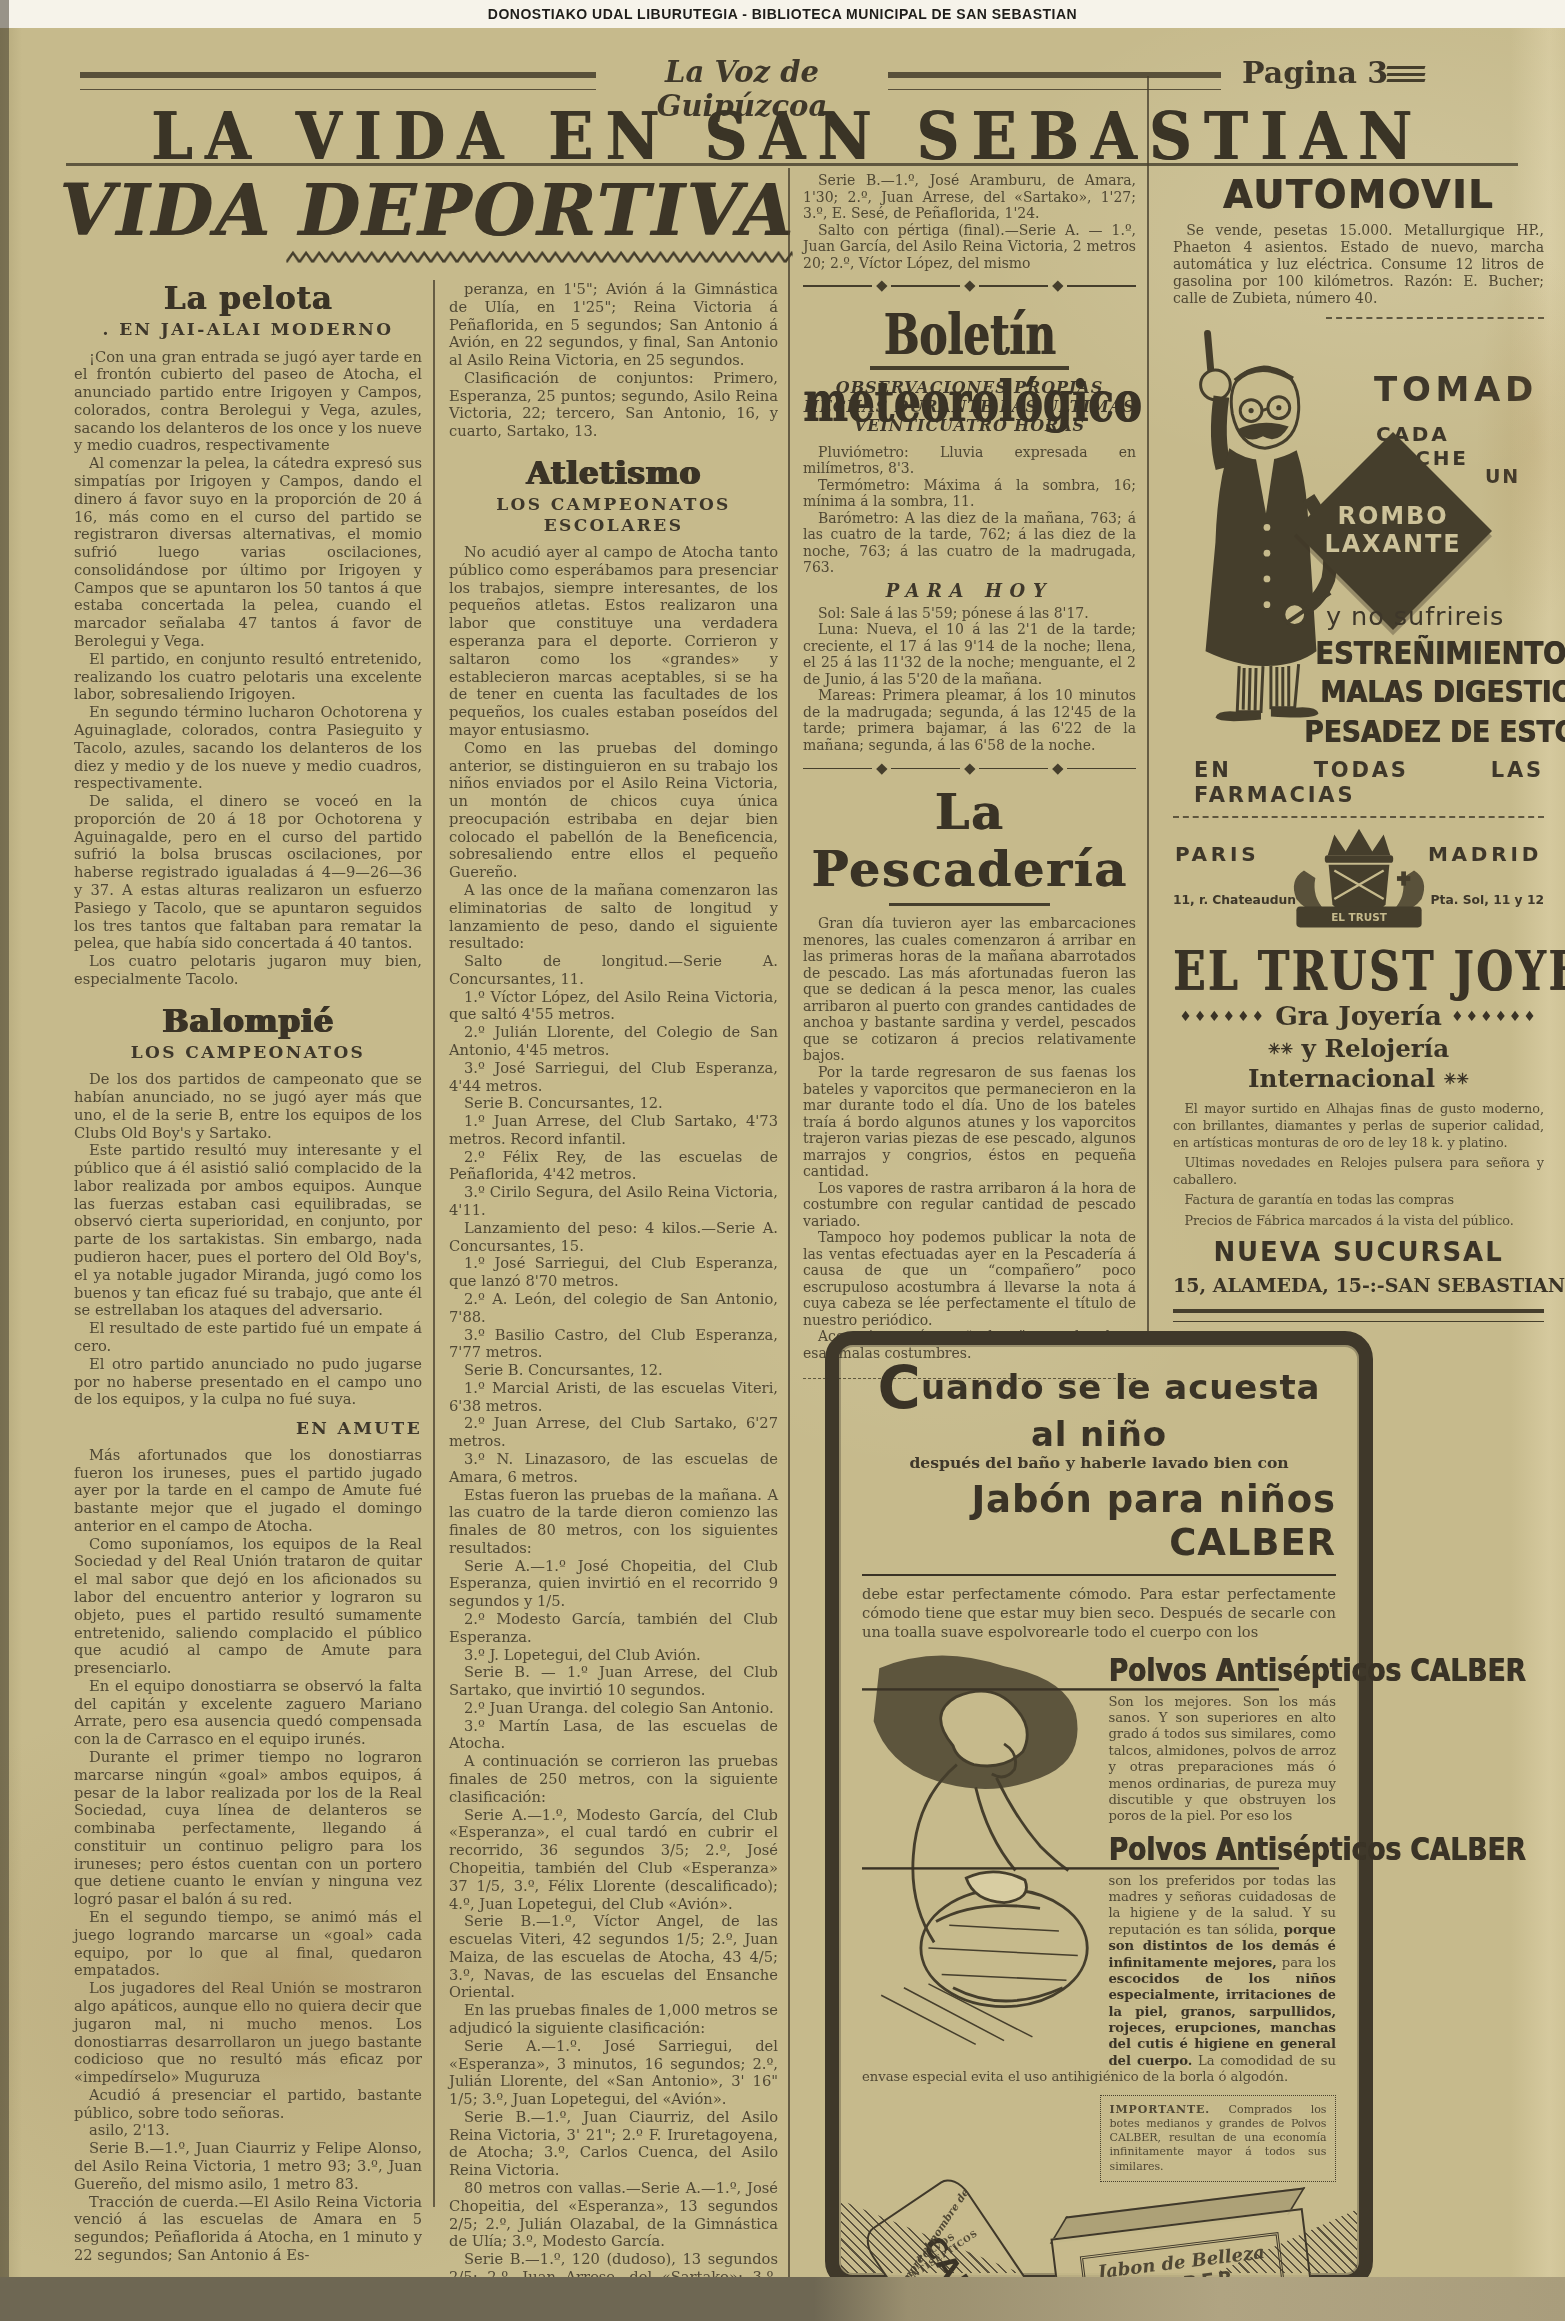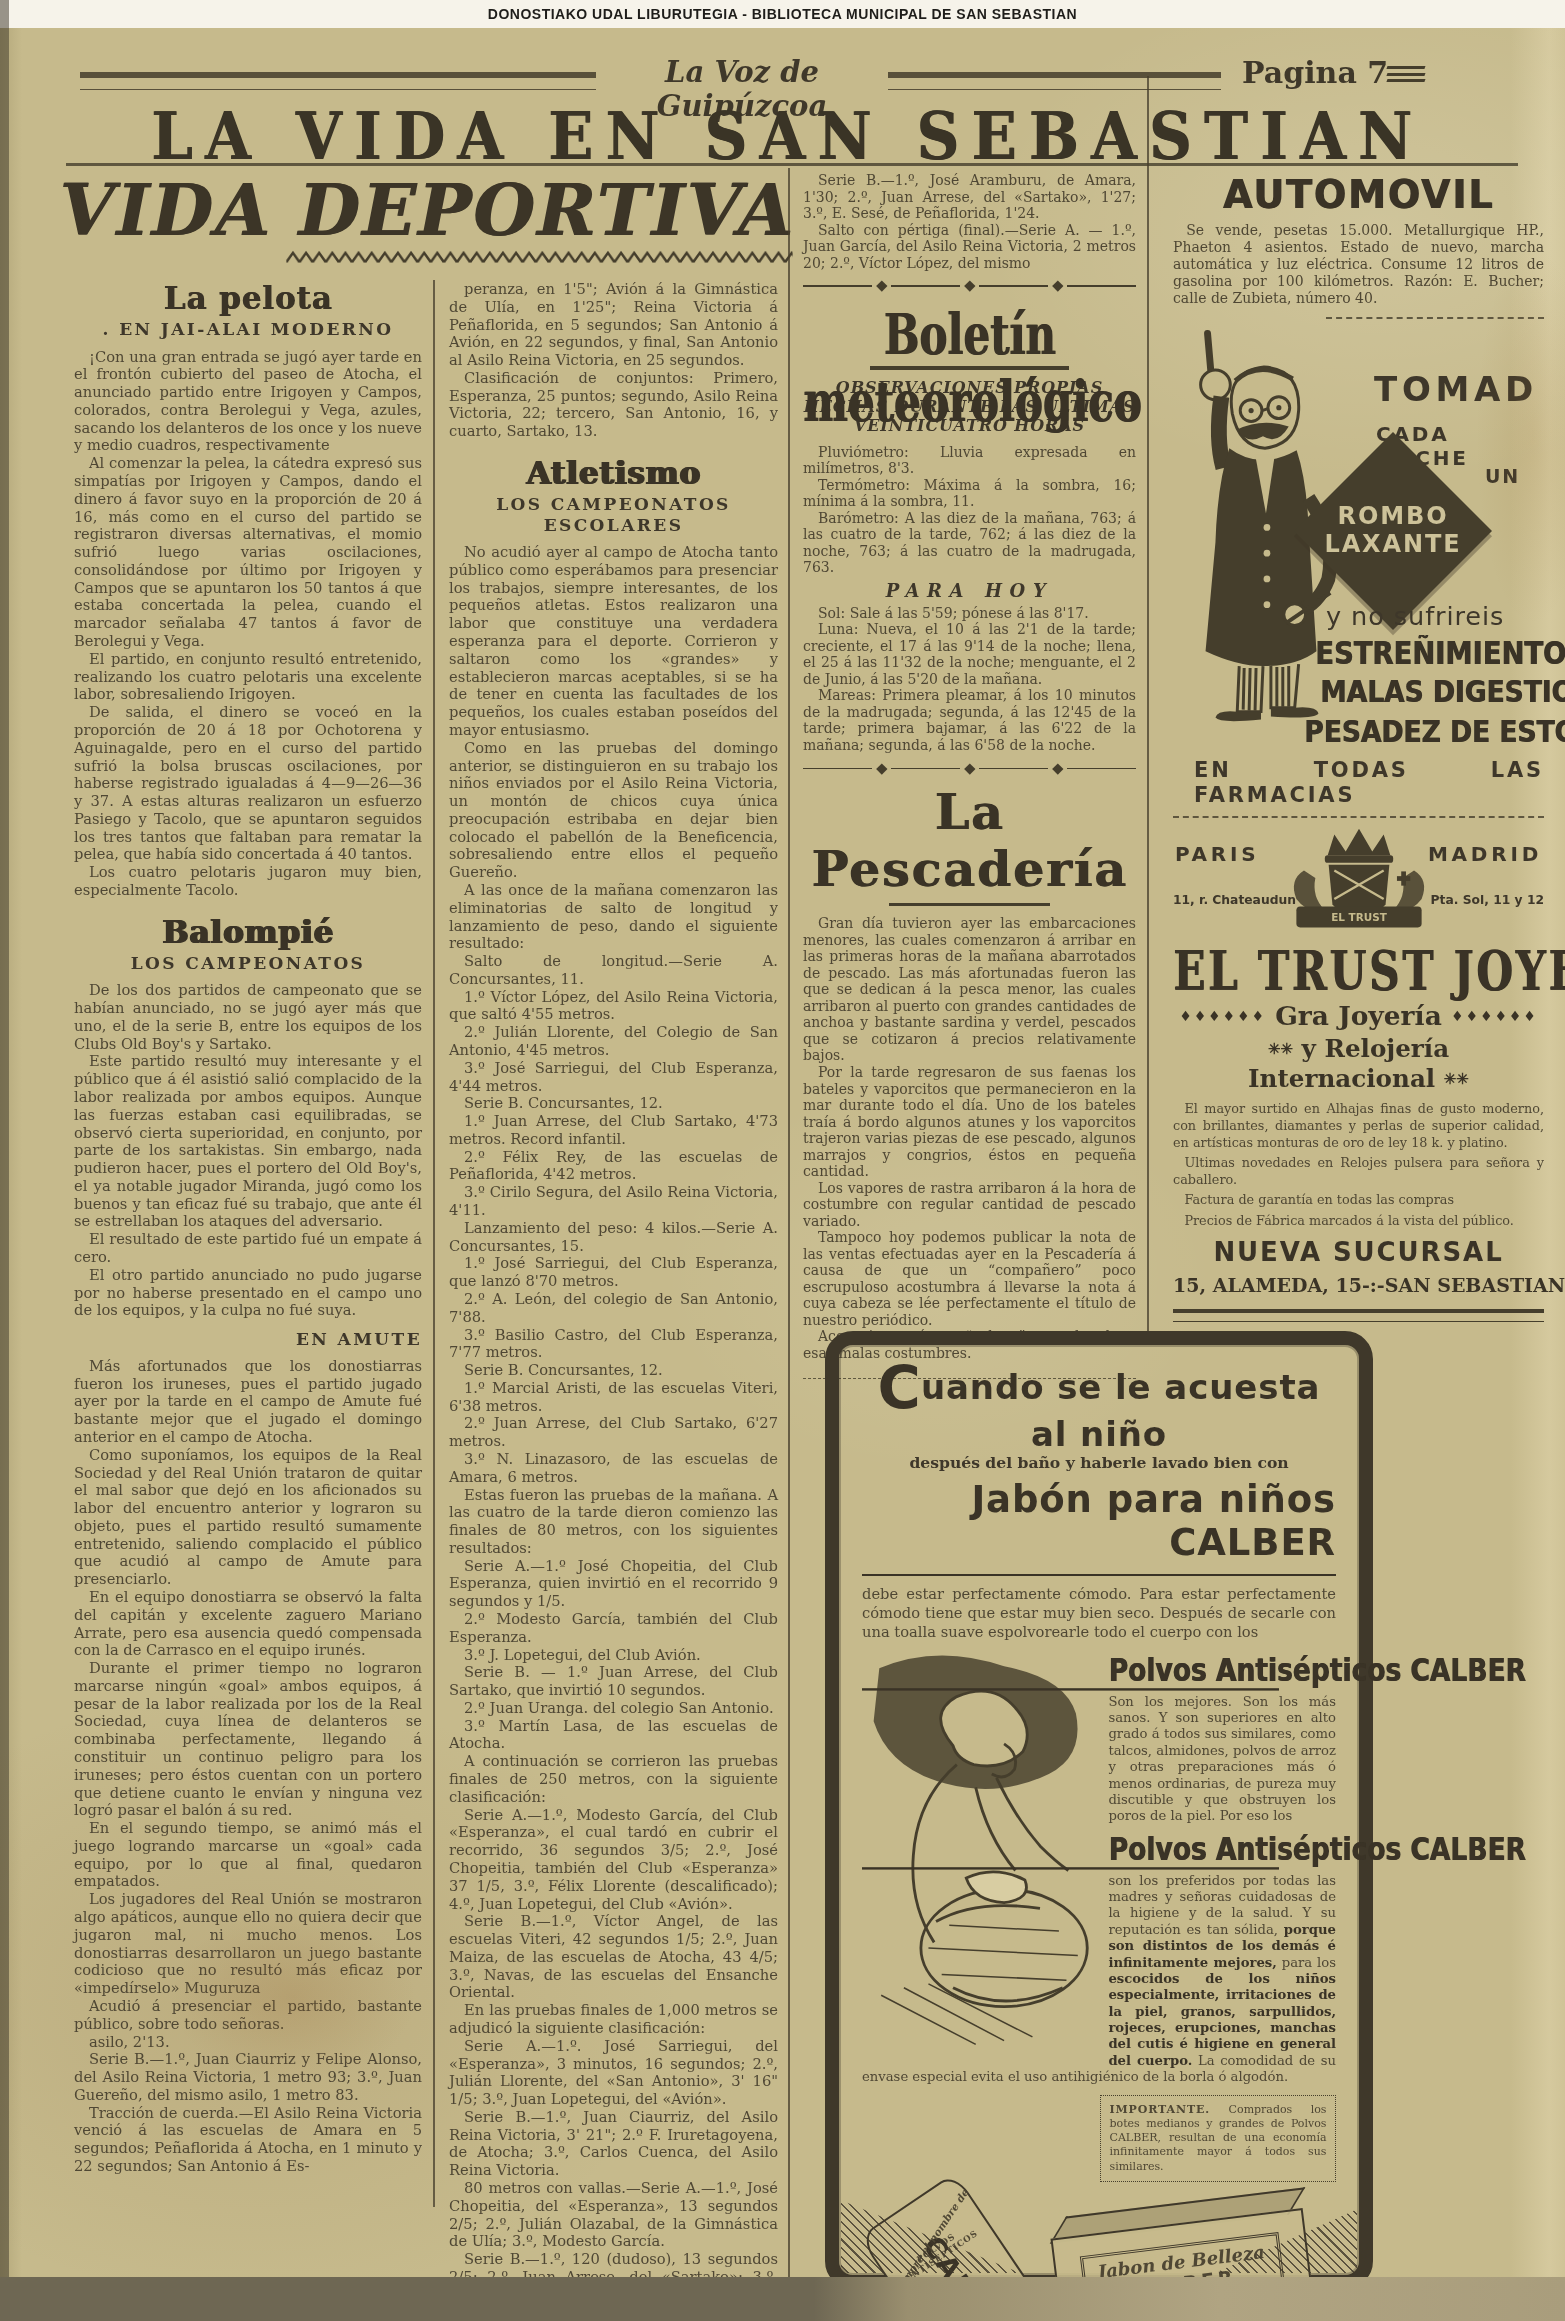--- a/index.html
+++ b/index.html
@@ -170,21 +170,21 @@
 </head>
 <body>
 
 <div class="page">
 
   <div class="scan-strip">DONOSTIAKO UDAL LIBURUTEGIA - BIBLIOTECA MUNICIPAL DE SAN SEBASTIAN</div>
 
   <div class="mh-rule left"></div>
   <div class="mh-title">La Voz de Guipúzcoa</div>
   <div class="mh-rule right"></div>
-  <div class="mh-page">Pagina 7</div>
+  <div class="mh-page">Pagina 3</div>
   <div class="mh-mini">
       <i></i>
       <i></i>
       <i></i>
     </div>
 
   <div class="headline">LA VIDA EN SAN SEBASTIAN</div>
   <div class="head-rule"></div>
 
   <div class="deportiva">VIDA DEPORTIVA</div>
@@ -201,20 +201,21 @@
   <div class="vrule" id="vr2"></div>
   <div class="vrule" id="vr3"></div>
 
   <div class="col" id="col1">
     <h2 class="sec-title" style="margin-top:0">La pelota</h2>
     <h3 class="subhead">. EN JAI-ALAI MODERNO</h3>
     <div>
         <p class="para">¡Con una gran entrada se jugó ayer tarde en el frontón cubierto del paseo de Atocha, el anunciado partido entre Irigoyen y Campos, colorados, contra Berolegui y Vega, azules, sacando los delanteros de los once y los nueve y medio cuadros, respectivamente</p>
         <p class="para">Al comenzar la pelea, la cátedra expresó sus simpatías por Irigoyen y Campos, dando el dinero á favor suyo en la proporción de 20 á 16, más como en el curso del partido se registraron diversas alternativas, el momio sufrió luego varias oscilaciones, consolidándose por último por Irigoyen y Campos que se apuntaron los 50 tantos á que estaba concertada la pelea, cuando el marcador señalaba 47 tantos á favor de Berolegui y Vega.</p>
         <p class="para">El partido, en conjunto resultó entretenido, realizando los cuatro pelotaris una excelente labor, sobresaliendo Irigoyen.</p>
+        <p class="para">En segundo término lucharon Ochotorena y Aguinaglade, colorados, contra Pasieguito y Tacolo, azules, sacando los delanteros de los diez y medio y de los nueve y medio cuadros, respectivamente.</p>
         <p class="para">De salida, el dinero se voceó en la proporción de 20 á 18 por Ochotorena y Aguinagalde, pero en el curso del partido sufrió la bolsa bruscas oscilaciones, por haberse registrado igualadas á 4—9—26—36 y 37. A estas alturas realizaron un esfuerzo Pasiego y Tacolo, que se apuntaron seguidos los tres tantos que faltaban para rematar la pelea, que había sido concertada á 40 tantos.</p>
         <p class="para">Los cuatro pelotaris jugaron muy bien, especialmente Tacolo.</p>
       </div>
 
     <h2 class="sec-title fat">Balompié</h2>
     <h3 class="subhead">LOS CAMPEONATOS</h3>
     <div>
         <p class="para">De los dos partidos de campeonato que se habían anunciado, no se jugó ayer más que uno, el de la serie B, entre los equipos de los Clubs Old Boy's y Sartako.</p>
         <p class="para">Este partido resultó muy interesante y el público que á él asistió salió complacido de la labor realizada por ambos equipos. Aunque las fuerzas estaban casi equilibradas, se observó cierta superioridad, en conjunto, por parte de los sartakistas. Sin embargo, nada pudieron hacer, pues el portero del Old Boy's, el ya notable jugador Miranda, jugó como los buenos y tan eficaz fué su trabajo, que ante él se estrellaban los ataques del adversario.</p>
         <p class="para">El resultado de este partido fué un empate á cero.</p>

